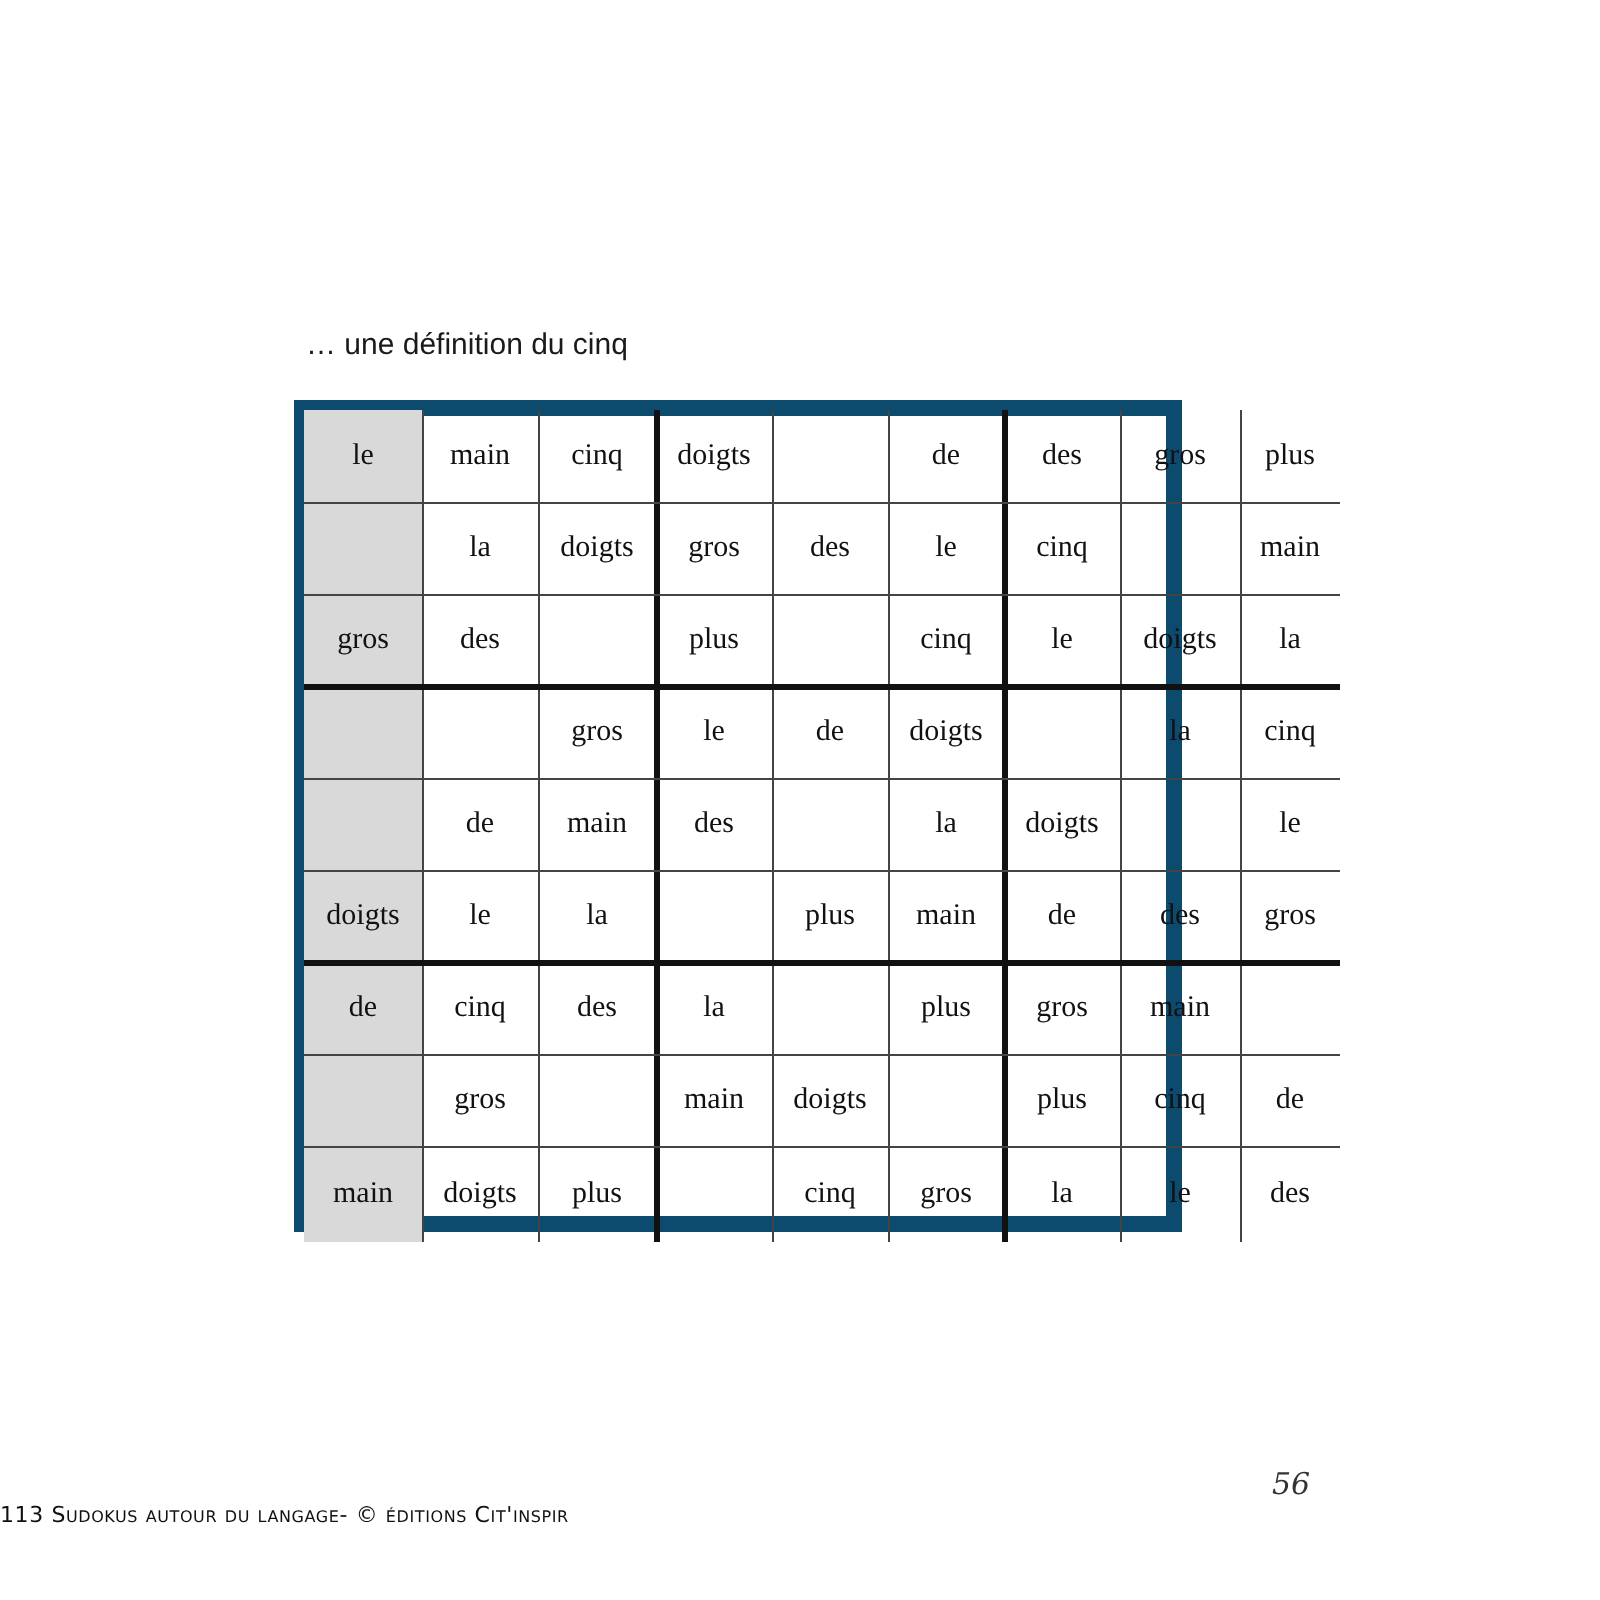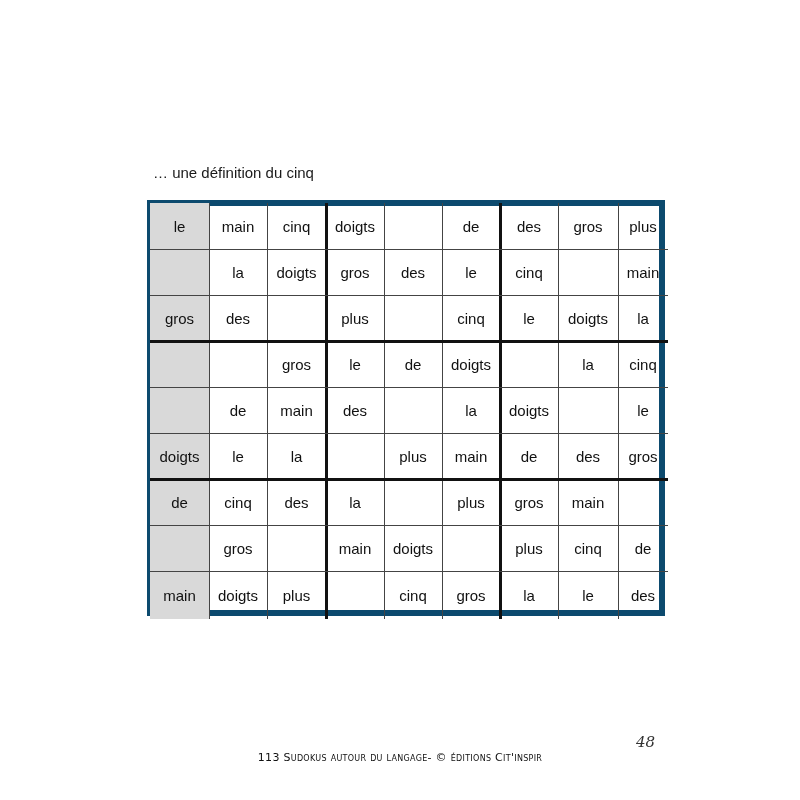--- a/index.html
+++ b/index.html
@@ -5,33 +5,34 @@
     html, body { margin: 0; padding: 0; }
     body {
       width: 800px; height: 800px; background: #ffffff; position: relative; overflow: hidden;
       font-family: "Liberation Sans", sans-serif; color: #111;
     }
     .subtitle {
       position: absolute; left: 153px; top: 164px; font-size: 15px; color: #1a1a1a;
     }
     .grid {
       position: absolute; left: 147px; top: 200px;
-      width: 518px; height: 416px;
+      width: 444px; height: 416px;
       box-sizing: border-box;
-      border: 6px solid #0c4a6e;
+      border: 8px solid #0c4a6e;
+      font-family: Liberation Serif, serif;
     }
     .cell {
       position: absolute; display: flex; align-items: center; justify-content: center;
       font-size: 15px; color: #111; box-sizing: border-box;
     }
     .cell.given { background: #d9d9d9; }
     .vline, .hline { position: absolute; background: #444; }
     .vline.bold, .hline.bold { background: #111; }
     .footer {
-      position: absolute; left: 0; width: 800px; top: 751px; text-align: center;
+      position: absolute; left: 0; width: 800px; top: 751px; 
       font-family: "DejaVu Sans", sans-serif; font-size: 11px; letter-spacing: 0.3px; color: #111;
       font-variant: small-caps;
     }
     .pagenum {
       position: absolute; left: 636px; top: 733px; font-family: "DejaVu Serif", serif;
       font-size: 15px; color: #333; font-style: italic;
     }
   </style>
 </head>
 <body>
@@ -131,14 +132,14 @@
     <div class="hline" style="top: 43px; left: -3px; height: 1px; width: 518px;"></div>
     <div class="hline" style="top: 89px; left: -3px; height: 1px; width: 518px;"></div>
     <div class="hline bold" style="top: 134px; left: -3px; height: 3px; width: 518px;"></div>
     <div class="hline" style="top: 181px; left: -3px; height: 1px; width: 518px;"></div>
     <div class="hline" style="top: 227px; left: -3px; height: 1px; width: 518px;"></div>
     <div class="hline bold" style="top: 272px; left: -3px; height: 3px; width: 518px;"></div>
     <div class="hline" style="top: 319px; left: -3px; height: 1px; width: 518px;"></div>
     <div class="hline" style="top: 365px; left: -3px; height: 1px; width: 518px;"></div>
   </div>
 
-<div class="pagenum">48</div>
+<div class="pagenum">56</div>
 <div class="footer">113 Sudokus autour du langage- © éditions Cit'inspir</div>
 
 </body></html>

